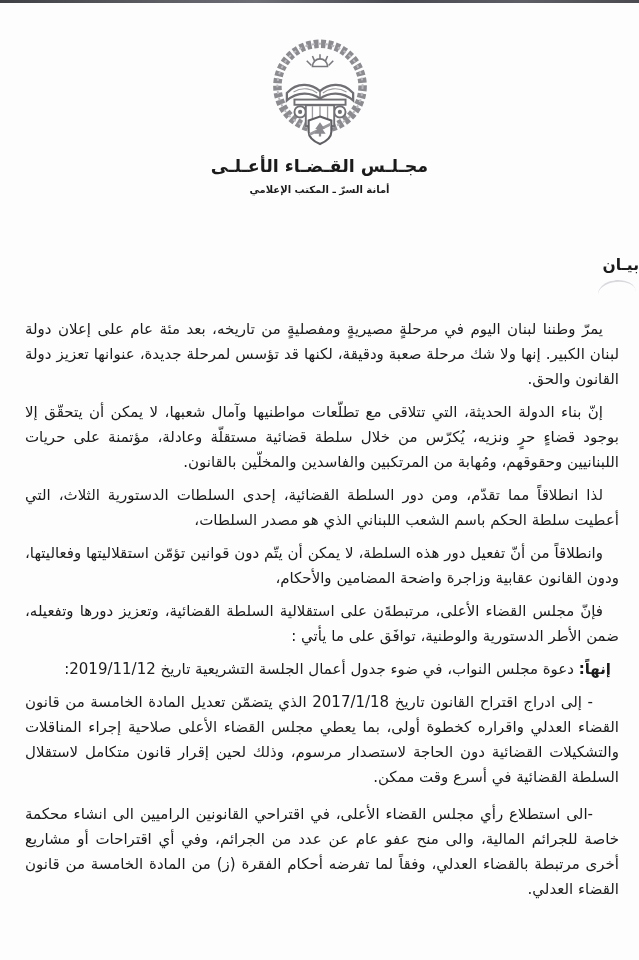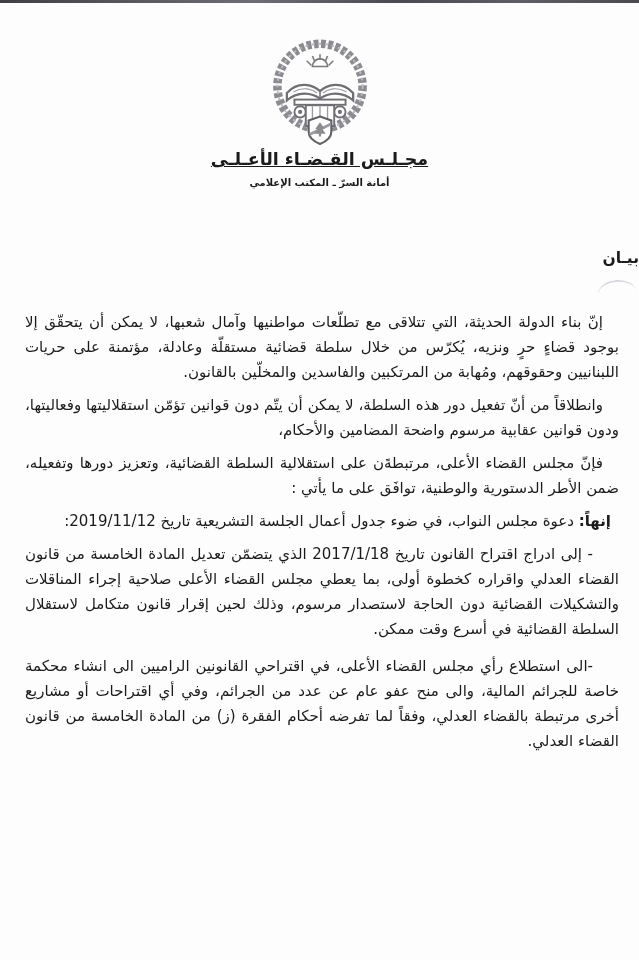--- a/index.html
+++ b/index.html
@@ -16,23 +16,22 @@
   }
   .curl-artifact{
     position:absolute;top:277px;right:3px;width:38px;height:24px;
     border-top:2.5px solid #cfcfd5;border-radius:50%;
     transform:rotate(-6deg);opacity:.8;
   }
   .page{position:relative;width:639px;height:957px;margin-top:3px;background:#fdfdfe;}
   header{ text-align:center; padding-top:34px; }
   .emblem{ display:block;margin:0 auto; }
   .org-name{
-    font-weight:bold;font-size:17.5px;line-height:20px;margin-top:2px;
+    font-weight:bold;font-size:17.5px;line-height:20px;margin-top:9px;
     letter-spacing:.5px;
-    text-decoration:underline;
   }
   .org-subtitle{
     font-weight:bold;font-size:10px;line-height:19px;margin-top:4px;
   }
   .doc-title{
     text-align:right;font-size:15.5px;font-weight:bold;
     margin:56px 0 0 0;line-height:20px;
   }
   main.body-text{
     padding:42px 20px 0 25px;
@@ -88,22 +87,24 @@
       <path d="M45 103 L67 92" stroke="#9a9a9f" stroke-width="3"></path>
       <path d="M56 90 L61 97 L58.5 97 L62 102 L57.2 102 L57.2 105 L54.8 105 L54.8 102 L50 102 L53.5 97 L51 97 Z" fill="#8b8b90"></path>
     </svg>
     <div class="org-name">مجـلـس القـضـاء الأعـلـى</div>
     <div class="org-subtitle">أمانة السرّ ـ المكتب الإعلامي</div>
   </header>
 
   <h1 class="doc-title">بيـان</h1>
 
   <main class="body-text">
+    <p>يمرّ وطننا لبنان اليوم في مرحلةٍ مصيريةٍ ومفصليةٍ من تاريخه، بعد مئة عام على إعلان دولة لبنان الكبير. إنها ولا شك مرحلة صعبة ودقيقة، لكنها قد تؤسس لمرحلة جديدة، عنوانها تعزيز دولة القانون والحق.</p>
     <p>إنّ بناء الدولة الحديثة، التي تتلاقى مع تطلّعات مواطنيها وآمال شعبها، لا يمكن أن يتحقّق إلا بوجود قضاءٍ حرٍ ونزيه، يُكرّس من خلال سلطة قضائية مستقلّة وعادلة، مؤتمنة على حريات اللبنانيين وحقوقهم، ومُهابة من المرتكبين والفاسدين والمخلّين بالقانون.</p>
-    <p>وانطلاقاً من أنّ تفعيل دور هذه السلطة، لا يمكن أن يتّم دون قوانين تؤمّن استقلاليتها وفعاليتها، ودون قوانين عقابية مرسوم واضحة المضامين والأحكام،</p>
+    <p>لذا انطلاقاً مما تقدّم، ومن دور السلطة القضائية، إحدى السلطات الدستورية الثلاث، التي أعطيت سلطة الحكم باسم الشعب اللبناني الذي هو مصدر السلطات،</p>
+    <p>وانطلاقاً من أنّ تفعيل دور هذه السلطة، لا يمكن أن يتّم دون قوانين تؤمّن استقلاليتها وفعاليتها، ودون القانون عقابية وزاجرة واضحة المضامين والأحكام،</p>
     <p>فإنّ مجلس القضاء الأعلى، مرتبطةَن على استقلالية السلطة القضائية، وتعزيز دورها وتفعيله، ضمن الأطر الدستورية والوطنية، توافَق على ما يأتي :</p>
     <p class="intro"><b>إنهاً:</b><span> دعوة مجلس النواب، في ضوء جدول أعمال الجلسة التشريعية تاريخ 2019/11/12:</span></p>
     <p class="bullet">- إلى ادراج اقتراح القانون تاريخ 2017/1/18 الذي يتضمّن تعديل المادة الخامسة من قانون القضاء العدلي واقراره كخطوة أولى، بما يعطي مجلس القضاء الأعلى صلاحية إجراء المناقلات والتشكيلات القضائية دون الحاجة لاستصدار مرسوم، وذلك لحين إقرار قانون متكامل لاستقلال السلطة القضائية في أسرع وقت ممكن.</p>
     <p class="bullet">-الى استطلاع رأي مجلس القضاء الأعلى، في اقتراحي القانونين الراميين الى انشاء محكمة خاصة للجرائم المالية، والى منح عفو عام عن عدد من الجرائم، وفي أي اقتراحات أو مشاريع أخرى مرتبطة بالقضاء العدلي، وفقاً لما تفرضه أحكام الفقرة (ز) من المادة الخامسة من قانون القضاء العدلي.</p>
   </main>
 
   <div class="curl-artifact"></div>
 </div>
 
 </body></html>

